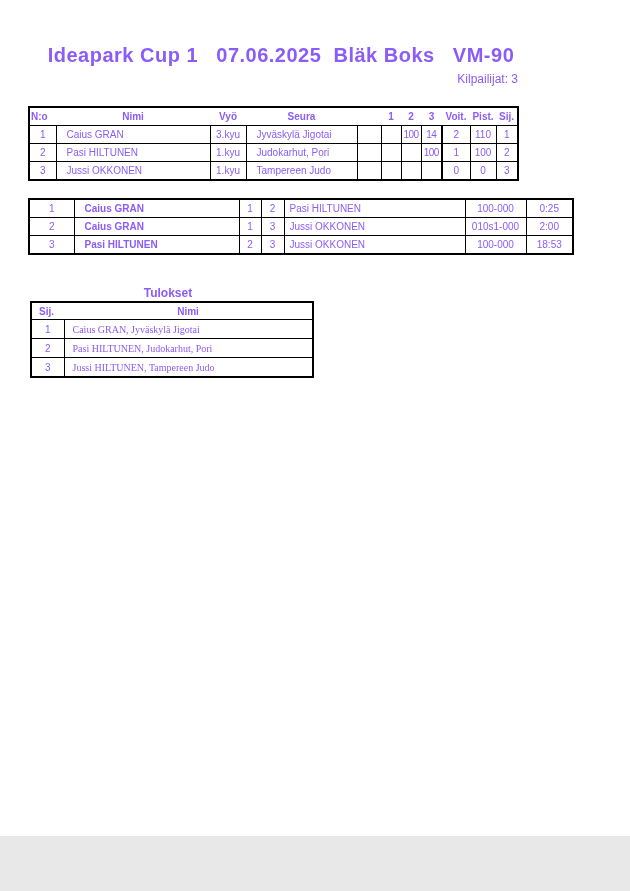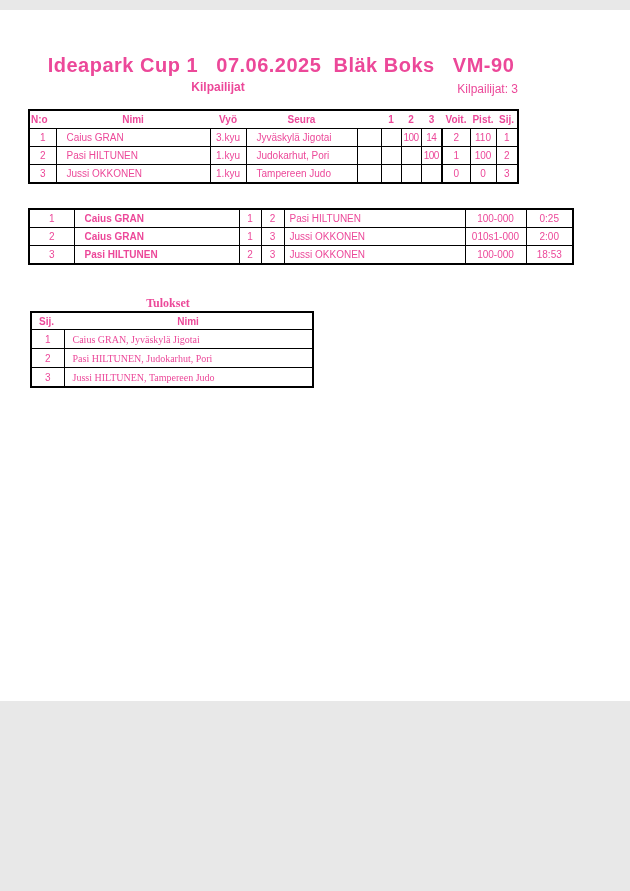--- a/index.html
+++ b/index.html
@@ -1,35 +1,35 @@
 <!DOCTYPE html>
 <html><head>
 <meta charset="utf-8">
 <style>
   html,body { margin:0; padding:0; background:#e8e8e8; }
   .page {
     position:relative;
-    width:630px; height:691px;
-    margin:10px auto;
+    width:630px; height:836px;
+    margin:0 auto;
     background:#ffffff;
     font-family:"Liberation Sans", sans-serif;
-    color:#ec4899;
+    color:#8b5cf6;
     overflow:hidden;
   }
   .main-title {
     position:absolute; top:44px; left:0; width:562px;
     text-align:center;
     font-size:20px; font-weight:bold;
     white-space:pre;
     letter-spacing:0.5px;
   }
   .sec-title { position:absolute; font-weight:bold; font-size:12px; text-align:center; }
   .title-kilpailijat { top:70px; left:118px; width:200px; }
   .title-ottelut    { top:180px; left:177px; width:200px; }
-  .title-tulokset   { top:286px; left:68px;  width:200px;font-family:Liberation Serif, serif; }
+  .title-tulokset   { top:286px; left:68px;  width:200px; }
   .count-label {
     position:absolute; top:72px; left:398px; width:120px;
     text-align:right; font-size:12px;
   }
   table {
     position:absolute;
     border-collapse:collapse;
     table-layout:fixed;
     background:#fff;
   }
@@ -48,36 +48,35 @@
     border-left:none; border-right:none;
     border-bottom:1px solid #000;
     font-weight:bold;
   }
   td.l { text-align:left; }
   td.pad10 { padding-left:10px; }
   td.pad8  { padding-left:8px;font-family:Liberation Serif, serif; }
   td.pad5  { padding-left:5px; }
   td.b { font-weight:bold; }
   td.thick-l { border-left:2px solid #000; }
-  .t1 { left:28px; top:99px;  width:490px;padding-left:32px; }
+  .t1 { left:28px; top:106px;  width:490px;padding-left:32px; }
   .t2 { left:28px; top:198px; width:544px; }
   .t3 { left:30px; top:301px; width:282px; }
   .t2 td { height:17px; }
   .t3 td { height:18px; }
   .t3 tr.hdr td { height:16px; }
   td.tight { letter-spacing:-0.5px; }
 </style>
 </head>
 <body>
 
 <div class="page">
 
   <div class="main-title">Ideapark Cup 1   07.06.2025  Bläk Boks   VM-90</div>
 
-  <div class="sec-title title-kilpailijat">Kilpailijat</div>
   <div class="count-label">Kilpailijat: 3</div>
 
   <table class="t1">
     <colgroup>
       <col style="width:27px">
         <col style="width:154px">
         <col style="width:36px">
         <col style="width:111px">
       <col style="width:24px">
         <col style="width:20px">

